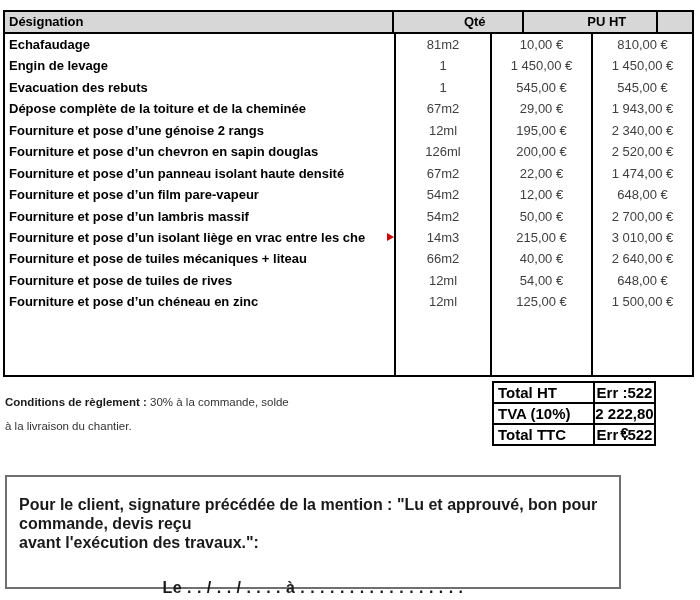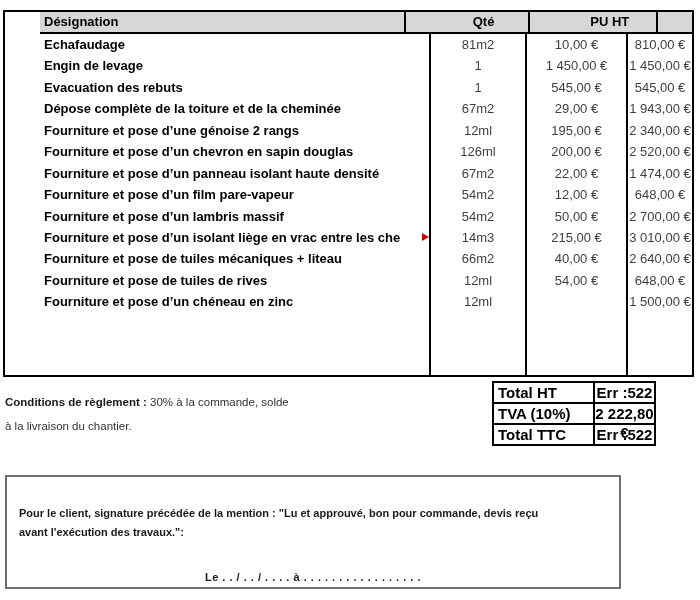--- a/index.html
+++ b/index.html
@@ -4,21 +4,20 @@
 <style>
   * { margin:0; padding:0; box-sizing:border-box; }
   html,body { width:700px; height:600px; background:#ffffff;
               font-family:"Liberation Sans", sans-serif; }
   body { position:relative; overflow:hidden; }
 
   
   .items-table {
     position:absolute; left:3px; top:10px; width:691px; height:367px;
     border:2px solid #000;
-    padding-left:35px;
   }
   .hdr-row {
     display:flex; height:22px; background:#d7d7d7;
     border-bottom:2px solid #000; font-weight:bold; font-size:13px;
     line-height:19px; color:#000;
   }
   .col1 { width:391px; border-right:2px solid #000; }
   .col2 { width:96px;  border-right:2px solid #000; }
   .col3 { width:101px; border-right:2px solid #000; }
   .col4 { flex:1;border-radius:6px; }
@@ -52,22 +51,22 @@
   
   .terms {
     position:absolute; left:5px; top:390px; width:360px;
     font-size:11.5px; color:#333; line-height:24px;
   }
   .terms b { color:#1a1a1a; }
 
   
   .sig-box {
     position:absolute; left:5px; top:475px; width:616px; height:114px;
-    border:2px solid #707070; padding:27px 12px;
-    font-size:11px; font-weight:bold; color:#1a1a1a; line-height:19px;
+    border:2px solid #707070; padding:18px 12px;
+    font-size:16px; font-weight:bold; color:#1a1a1a; line-height:19px;
   }
   .sig-date { margin-top:26px; letter-spacing:0.5px;text-align:center; }
 </style>
 </head>
 <body>
 
 <div class="items-table">
   <div class="hdr-row">
     <div class="hcell col1">Désignation</div>
     <div class="hcell col2">Qté</div>
@@ -111,20 +110,21 @@
         <div class="cell vcell">545,00 €</div>
         <div class="cell vcell">29,00 €</div>
         <div class="cell vcell">195,00 €</div>
         <div class="cell vcell">200,00 €</div>
         <div class="cell vcell">22,00 €</div>
         <div class="cell vcell">12,00 €</div>
         <div class="cell vcell">50,00 €</div>
         <div class="cell vcell">215,00 €</div>
         <div class="cell vcell">40,00 €</div>
         <div class="cell vcell">54,00 €</div>
+        <div class="cell vcell">125,00 €</div>
       </div>
     <div class="col4">
         <div class="cell vcell">810,00 €</div>
         <div class="cell vcell">1 450,00 €</div>
         <div class="cell vcell">545,00 €</div>
         <div class="cell vcell">1 943,00 €</div>
         <div class="cell vcell">2 340,00 €</div>
         <div class="cell vcell">2 520,00 €</div>
         <div class="cell vcell">1 474,00 €</div>
         <div class="cell vcell">648,00 €</div>

